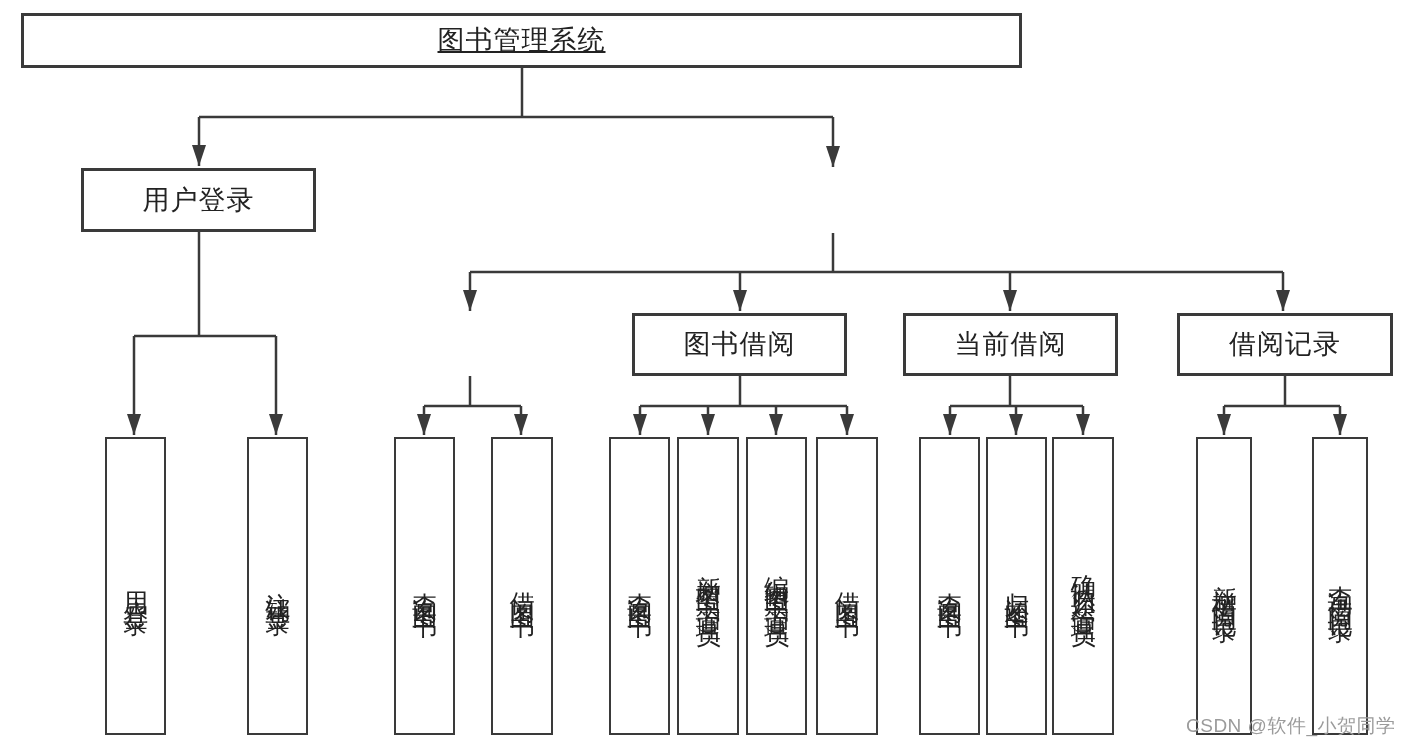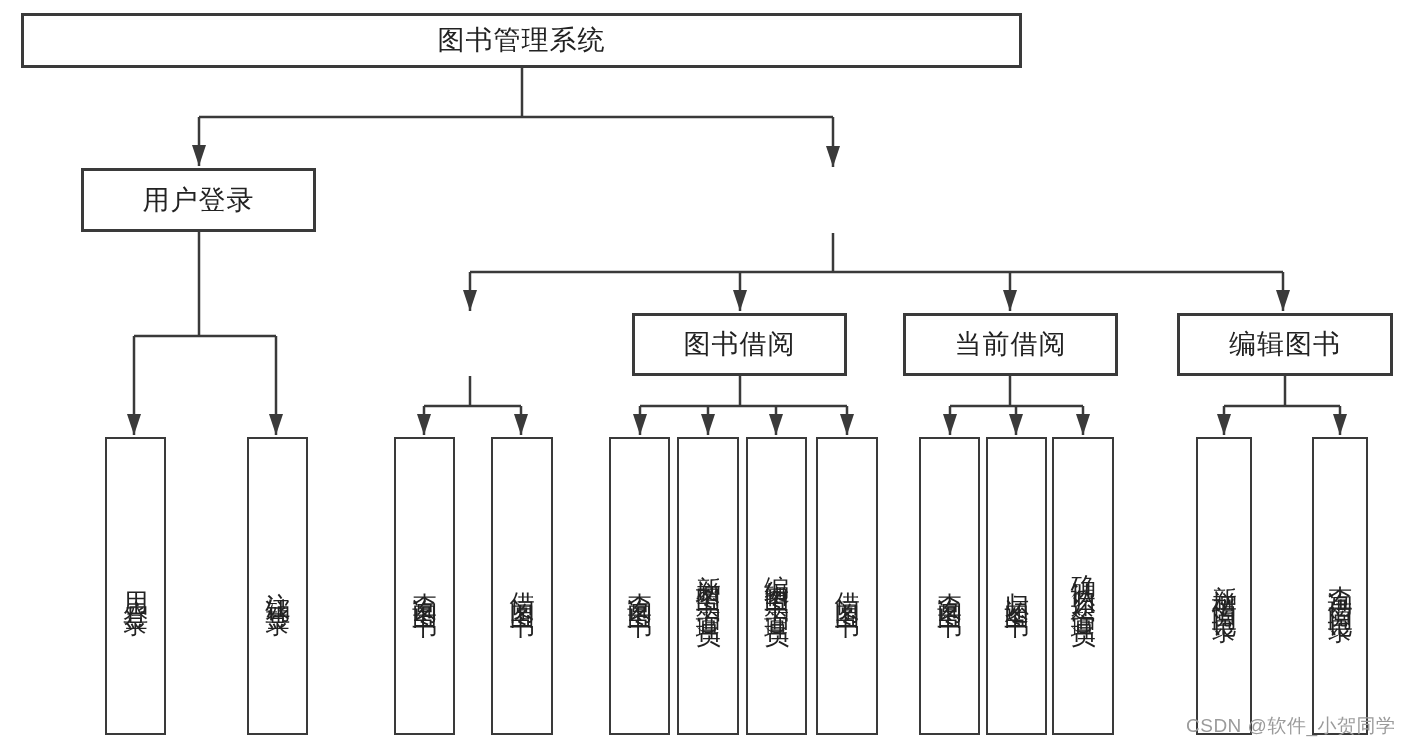--- a/index.html
+++ b/index.html
@@ -27,21 +27,21 @@
     border-width:2.5px;
     top:437px;height:298px;
     font-size:25px;
   }
   .leaf span{
     writing-mode:vertical-rl;
     text-orientation:mixed;
     letter-spacing:7px;
     line-height:1.18;
   }
-  .n-root{left:21px;top:13px;width:1001px;height:55px;}
+  .n-root{left:21px;top:13px;width:1001px;height:55px;text-decoration:underline;}
   .n-user-login{left:81px;top:168px;width:235px;height:64px;}
   .n-book-mgmt{left:716px;top:169px;width:235px;height:64px;}
   .n-new-book{left:363px;top:313px;width:215px;height:63px;}
   .n-borrowing{left:632px;top:313px;width:215px;height:63px;}
   .n-current{left:903px;top:313px;width:215px;height:63px;}
   .n-records{left:1177px;top:313px;width:216px;height:63px;}
   .l1{left:105px;width:61px;}
   .l2{left:247px;width:61px;}
   .l3{left:394px;width:61px;}
   .l4{left:491px;width:62px;}
@@ -124,21 +124,21 @@
       </g>
     </g>
   </svg>
 
   <div class="node h n-root">图书管理系统</div>
 
   <div class="node h n-user-login">用户登录</div>
 
   <div class="node h n-borrowing">图书借阅</div>
   <div class="node h n-current">当前借阅</div>
-  <div class="node h n-records">编辑图书</div>
+  <div class="node h n-records">借阅记录</div>
 
   <div class="node leaf l1">
       <span>用户登录</span>
     </div>
   <div class="node leaf l2">
       <span>注销登录</span>
     </div>
 
   <div class="node leaf l3">
       <span>查询图书</span>

